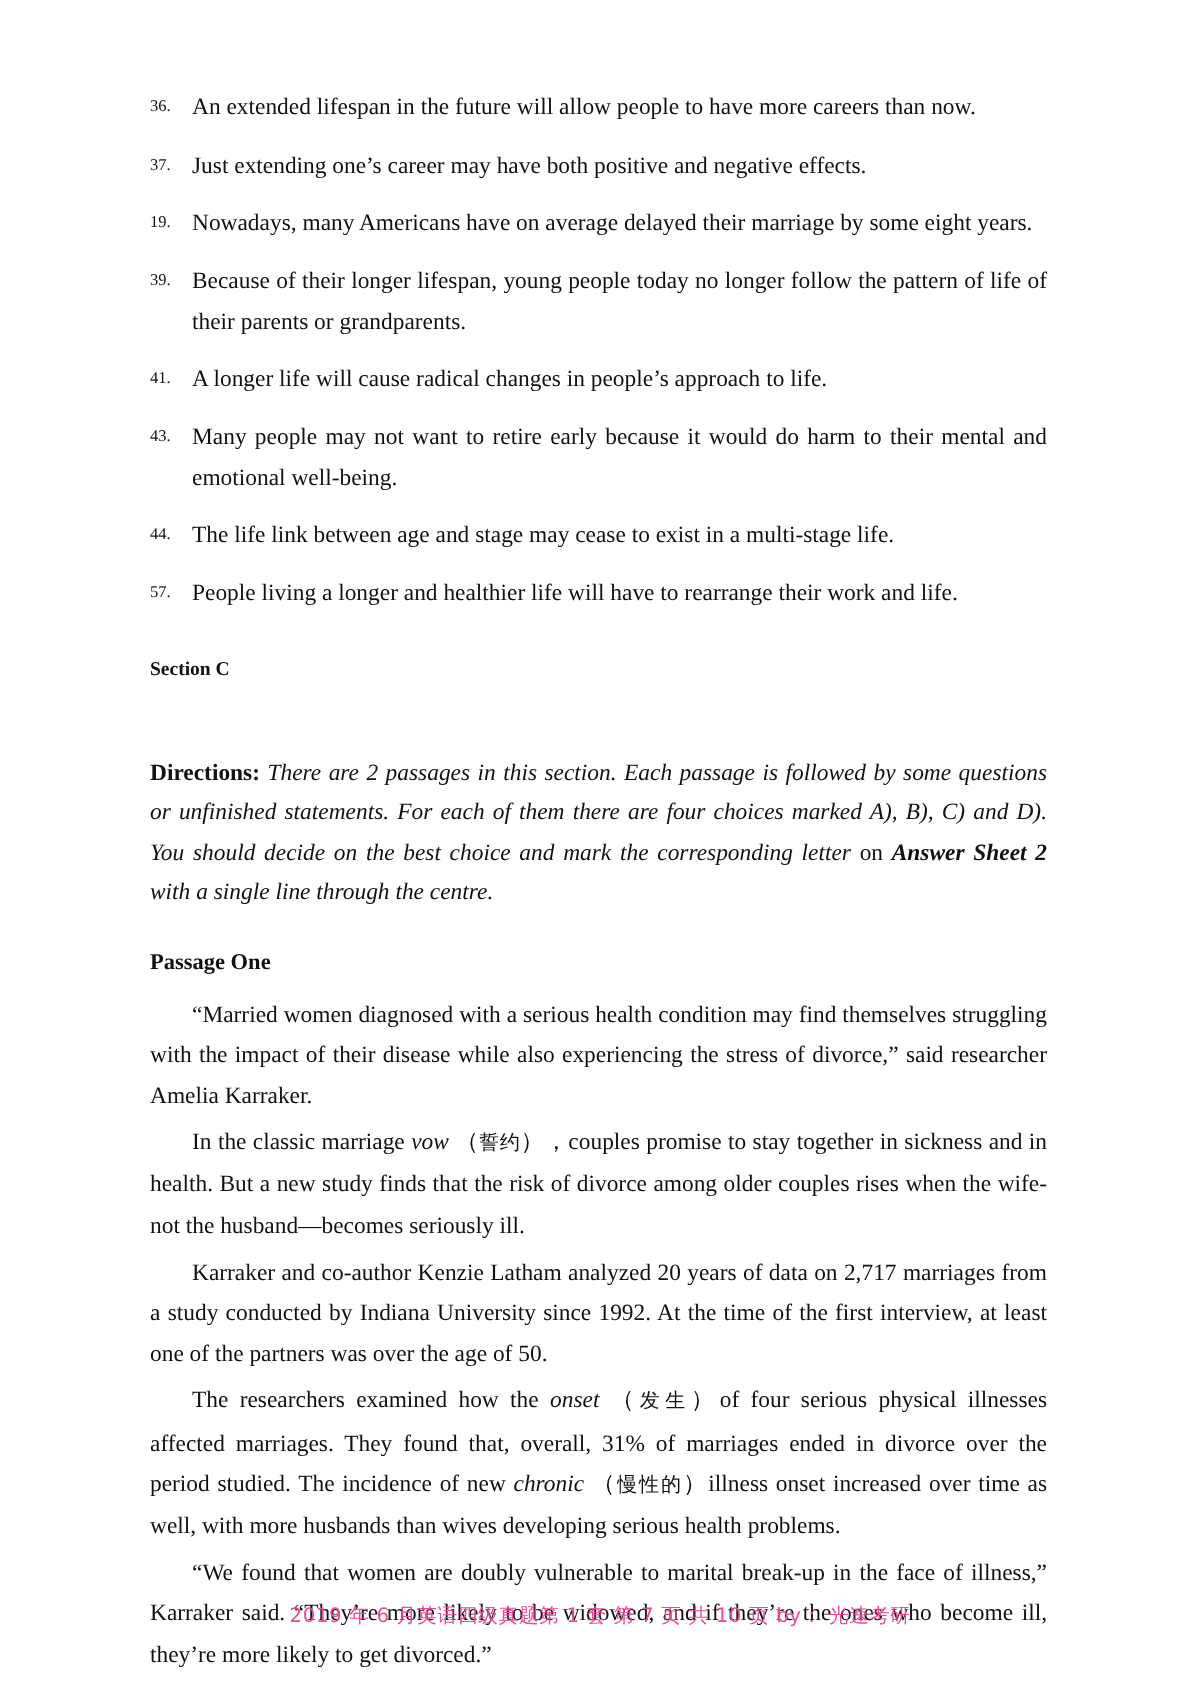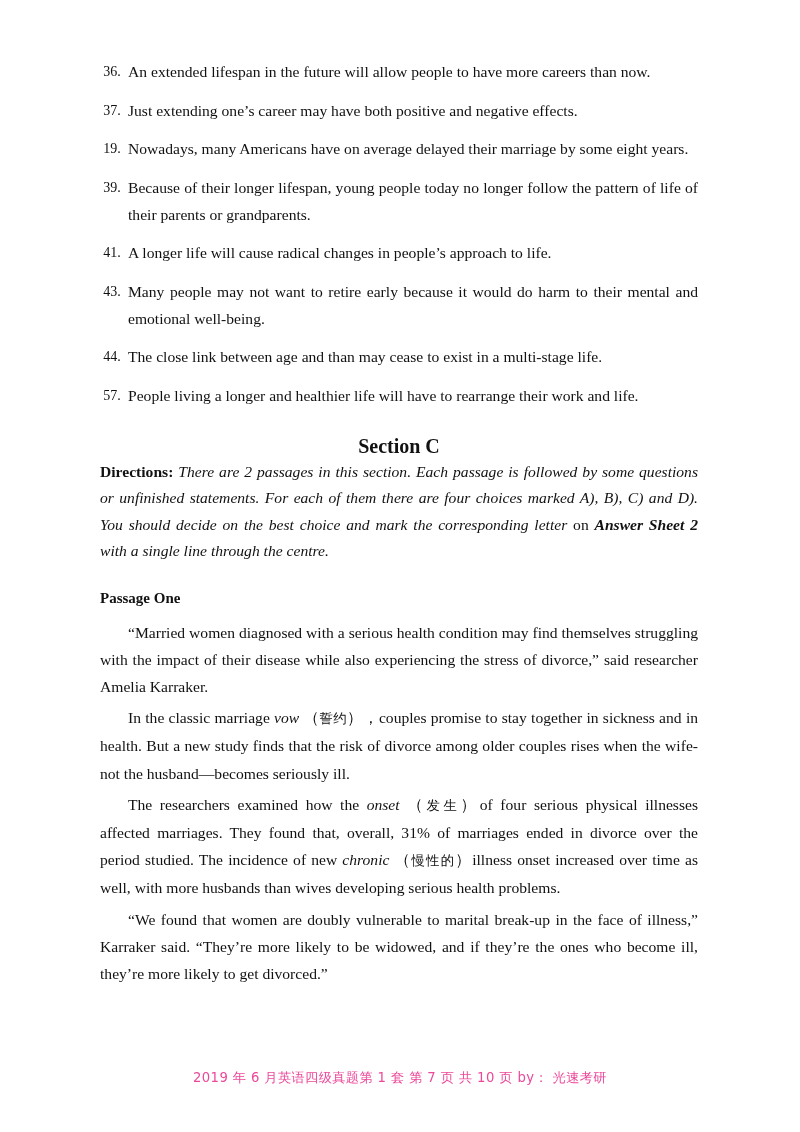--- a/index.html
+++ b/index.html
@@ -45,40 +45,40 @@
     font-size: 15.6px;
     line-height: 27px;
     text-align: justify;
     text-justify: inter-word;
   }
   .stmt .num {
     position: absolute;
     left: 0;
     top: 0;
     width: 24px;
-    text-align: center;
-    font-size: 14px;
+    text-align: left;
+    font-size: 11px;
   }
   .stmt .txt {
     display: block;
   }
 
   
   .section-head {
     margin-top: 24px;
-    font-size: 20px;
+    font-size: 13px;
     line-height: 26px;
     font-weight: bold;
-    text-align: center;
   }
   .directions {
     font-size: 15.6px;
     line-height: 26.5px;
     text-align: justify;
     text-justify: inter-word;
+    margin-top: 44px;
   }
   .directions .d-label {
     font-weight: bold;
     font-style: normal;
   }
   .directions .d-body {
     font-style: italic;
   }
   .directions .upright {
     font-style: normal;
@@ -162,36 +162,37 @@
       <li class="stmt">
         <span class="num">41.</span>
         <span class="txt">A longer life will cause radical changes in people’s approach to life.</span>
       </li>
       <li class="stmt">
         <span class="num">43.</span>
         <span class="txt">Many people may not want to retire early because it would do harm to their mental and emotional well-being.</span>
       </li>
       <li class="stmt">
         <span class="num">44.</span>
-        <span class="txt">The close link between age and than may cease to exist in a multi-stage life.</span>
+        <span class="txt">The life link between age and stage may cease to exist in a multi-stage life.</span>
       </li>
       <li class="stmt">
         <span class="num">57.</span>
         <span class="txt">People living a longer and healthier life will have to rearrange their work and life.</span>
       </li>
     </ul>
 
     <div class="section-head">Section C</div>
 
     <div class="directions"><span class="d-label">Directions:</span><span class="d-body"> <span>There are 2 passages in this section. Each passage is followed by some questions or unfinished statements. For each of them there are four choices marked A), B), C) and D). You should decide on the best choice and mark the corresponding letter</span> <span class="upright">on</span> <span class="bolditalic">Answer Sheet 2</span> <span>with a single line through the centre.</span></span></div>
 
     <div class="passage-title">Passage One</div>
 
 
     <p class="para">“Married women diagnosed with a serious health condition may find themselves struggling with the impact of their disease while also experiencing the stress of divorce,” said researcher Amelia Karraker.</p>
     <p class="para">In the classic marriage <i>vow</i> （<span class="cn">誓约</span>），couples promise to stay together in sickness and in health. But a new study finds that the risk of divorce among older couples rises when the wife-not the husband—becomes seriously ill.</p>
+    <p class="para">Karraker and co-author Kenzie Latham analyzed 20 years of data on 2,717 marriages from a study conducted by Indiana University since 1992. At the time of the first interview, at least one of the partners was over the age of 50.</p>
     <p class="para">The researchers examined how the <i>onset</i> （<span class="cn">发生</span>）of four serious physical illnesses affected marriages. They found that, overall, 31% of marriages ended in divorce over the period studied. The incidence of new <i>chronic</i> （<span class="cn">慢性的</span>）illness onset increased over time as well, with more husbands than wives developing serious health problems.</p>
     <p class="para">“We found that women are doubly vulnerable to marital break-up in the face of illness,” Karraker said. “They’re more likely to be widowed, and if they’re the ones who become ill, they’re more likely to get divorced.”</p>
 
   </div>
 
   <div class="footer">2019 年 6 月英语四级真题第 1 套  第  7  页  共  10  页  by： 光速考研</div>
 </div>
 
 </body></html>

